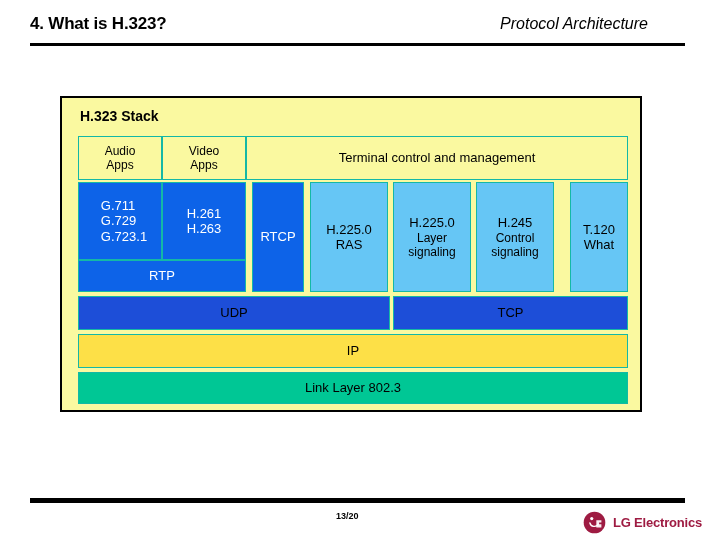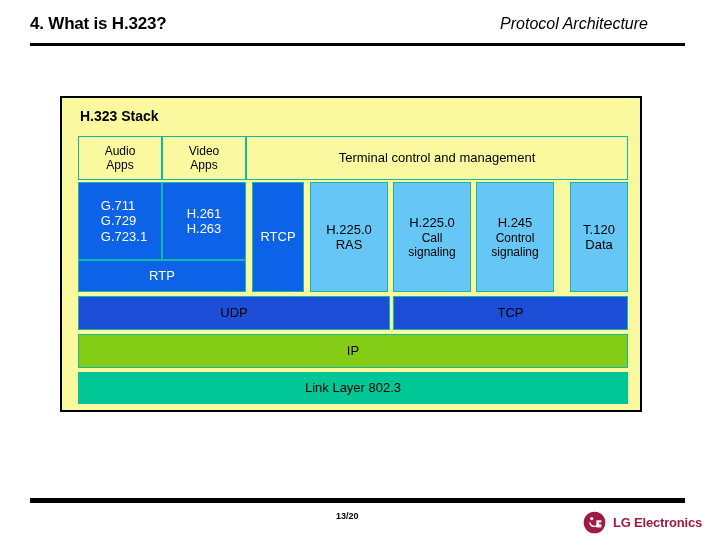--- a/index.html
+++ b/index.html
@@ -68,21 +68,21 @@
     align-items: center;
     justify-content: center;
     text-align: center;
     line-height: 1.18;
     font-size: 12px;
   }
   .cell-yellow { background: #FAF9A0; color: #000000; }
   .cell-blue   { background: #0D63E8; color: #FFFFFF; }
   .cell-ltblue { background: #66C6F5; color: #000000; }
   .cell-pink   { background: #1d4ed8; color: #000000; }
-  .cell-violet { background: #84cc16; color: #000000; }
+  .cell-violet { background: #fde047; color: #000000; }
   .cell-green  { background: #00C795; color: #000000; }
 
   .cell-label { display: block; }
   .cell-lines { display: flex; flex-direction: column; align-items: center; }
   .cell-lines-left { display: flex; flex-direction: column; align-items: flex-start; }
 
   
   #footer-rule {
     position: absolute;
     left: 30px; top: 498px;
@@ -157,35 +157,35 @@
   </div>
   <div class="cell cell-ltblue" style="left:248px; top:84px; width:78px; height:110px; font-size:13px;">
     <span class="cell-lines">
       <span>H.225.0</span>
       <span>RAS</span>
     </span>
   </div>
   <div class="cell cell-ltblue" style="left:331px; top:84px; width:78px; height:110px;">
     <span class="cell-lines">
       <span style="font-size:13px;">H.225.0</span>
-      <span>Call</span>
+      <span>Layer</span>
       <span>signaling</span>
     </span>
   </div>
   <div class="cell cell-ltblue" style="left:414px; top:84px; width:78px; height:110px;">
     <span class="cell-lines">
       <span style="font-size:13px;">H.245</span>
       <span>Control</span>
       <span>signaling</span>
     </span>
   </div>
   <div class="cell cell-ltblue" style="left:508px; top:84px; width:58px; height:110px; font-size:13px;">
     <span class="cell-lines">
       <span>T.120</span>
-      <span>Data</span>
+      <span>What</span>
     </span>
   </div>
 
   <div class="cell cell-blue" style="left:16px; top:162px; width:168px; height:32px; font-size:13px;">
     <span class="cell-label">RTP</span>
   </div>
 
   <div class="cell cell-pink" style="left:16px; top:198px; width:312px; height:34px; font-size:13px;">
     <span class="cell-label">UDP</span>
   </div>

